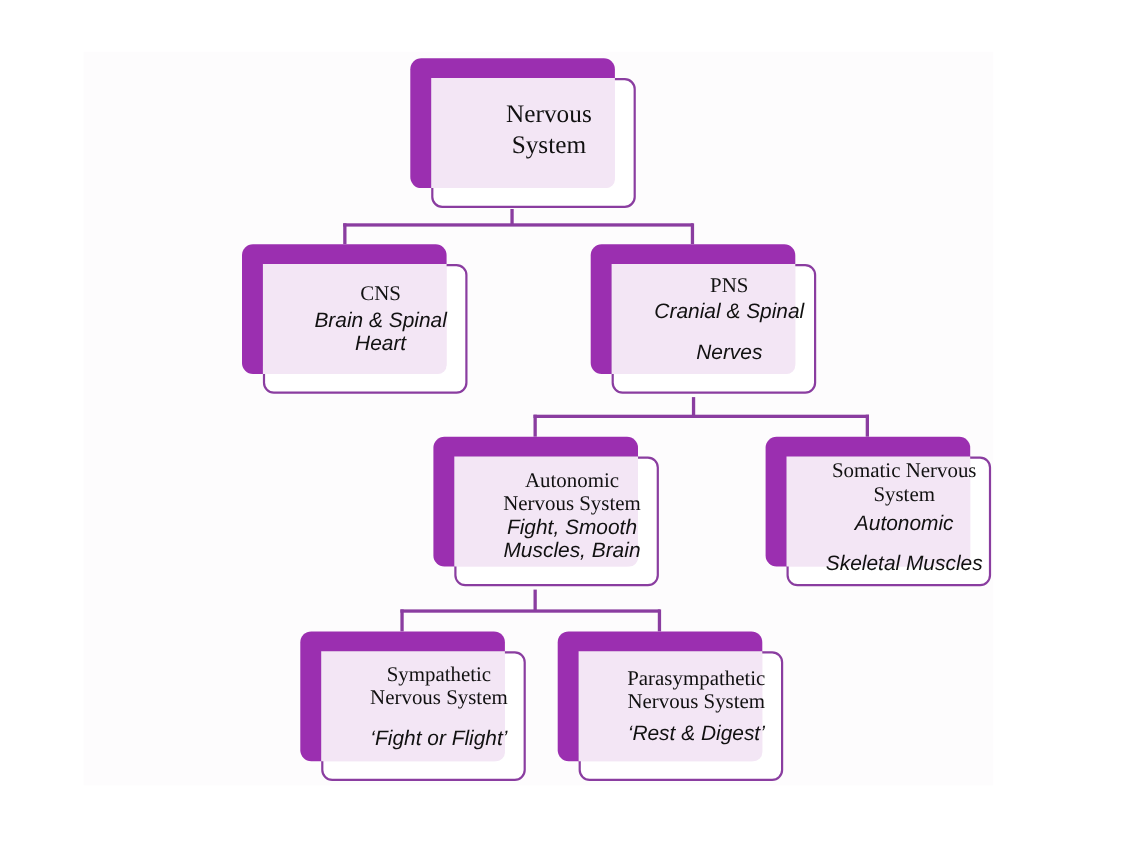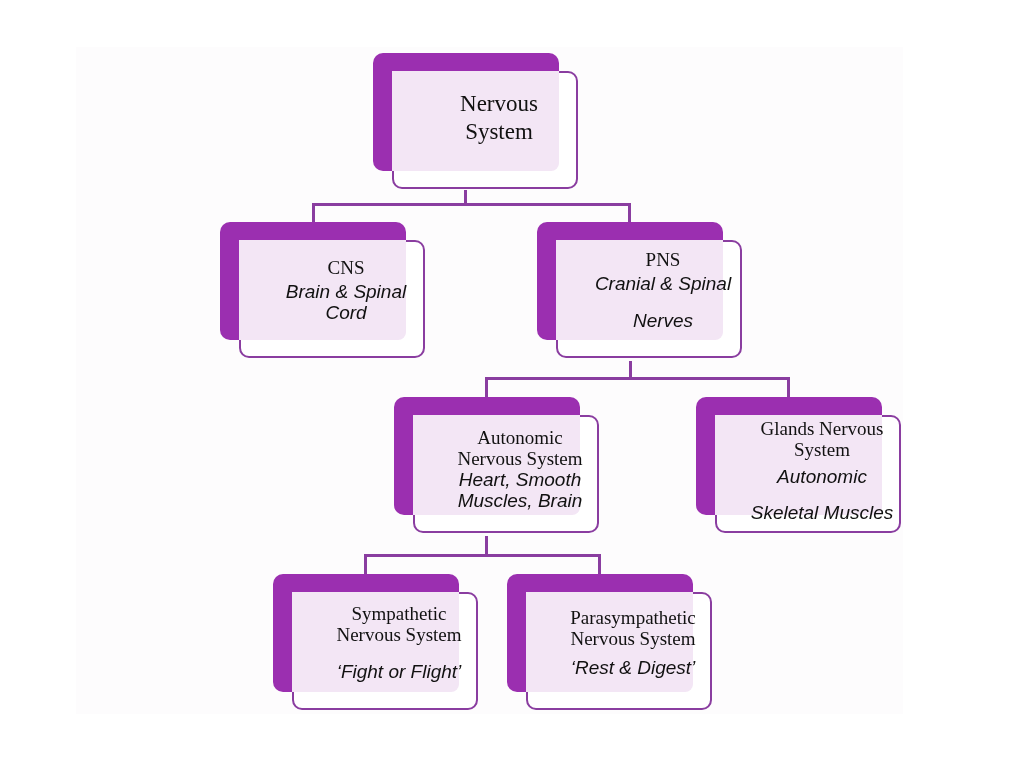--- a/index.html
+++ b/index.html
@@ -125,21 +125,21 @@
     </div>
   </div>
 
   <div class="node" style="left:220px; top:222px;">
     <div class="shadow" style="background: rgb(155, 47, 176);"></div>
     <div class="card" style="border-color: rgb(138, 61, 160);"></div>
     <div class="tint" style="background: rgb(243, 230, 245);"></div>
     <div class="text">
       <div class="title">CNS</div>
       <div class="sub">Brain &amp; Spinal</div>
-      <div class="sub" style="margin-top:0">Cord</div>
+      <div class="sub" style="margin-top:0">Heart</div>
     </div>
   </div>
 
   <div class="node" style="left:537px; top:222px;">
     <div class="shadow" style="background: rgb(155, 47, 176);"></div>
     <div class="card" style="border-color: rgb(138, 61, 160);"></div>
     <div class="tint" style="background: rgb(243, 230, 245);"></div>
     <div class="text">
       <div class="title">PNS</div>
       <div class="sub">Cranial &amp; Spinal</div>
@@ -147,31 +147,31 @@
     </div>
   </div>
 
   <div class="node" style="left:394px; top:397px;">
     <div class="shadow" style="background: rgb(155, 47, 176);"></div>
     <div class="card" style="border-color: rgb(138, 61, 160);"></div>
     <div class="tint" style="background: rgb(243, 230, 245);"></div>
     <div class="text" style="padding-bottom:10px;">
       <div class="title">Autonomic</div>
       <div class="title">Nervous System</div>
-      <div class="sub" style="margin-top:0">Heart, Smooth</div>
+      <div class="sub" style="margin-top:0">Fight, Smooth</div>
       <div class="sub" style="margin-top:0">Muscles, Brain</div>
     </div>
   </div>
 
   <div class="node" style="left:696px; top:397px;">
     <div class="shadow" style="background: rgb(155, 47, 176);"></div>
     <div class="card" style="border-color: rgb(138, 61, 160);"></div>
     <div class="tint" style="background: rgb(243, 230, 245);"></div>
     <div class="text" style="padding-bottom:8px;">
-      <div class="title">Glands Nervous</div>
+      <div class="title">Somatic Nervous</div>
       <div class="title">System</div>
       <div class="sub" style="margin-top:6px">Autonomic</div>
       <div class="sub" style="margin-top:15px">Skeletal Muscles</div>
     </div>
   </div>
 
   <div class="node" style="left:273px; top:574px;">
     <div class="shadow" style="background: rgb(155, 47, 176);"></div>
     <div class="card" style="border-color: rgb(138, 61, 160);"></div>
     <div class="tint" style="background: rgb(243, 230, 245);"></div>

